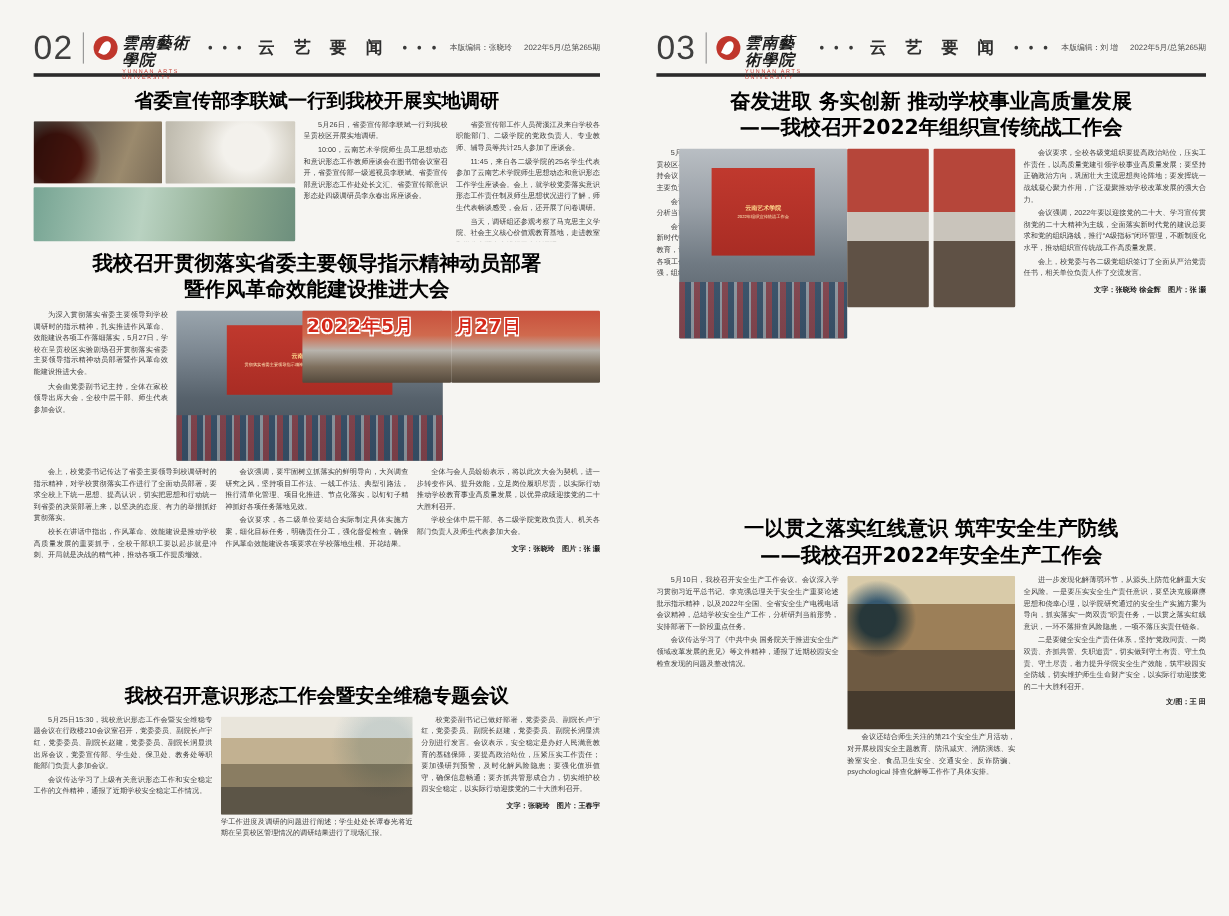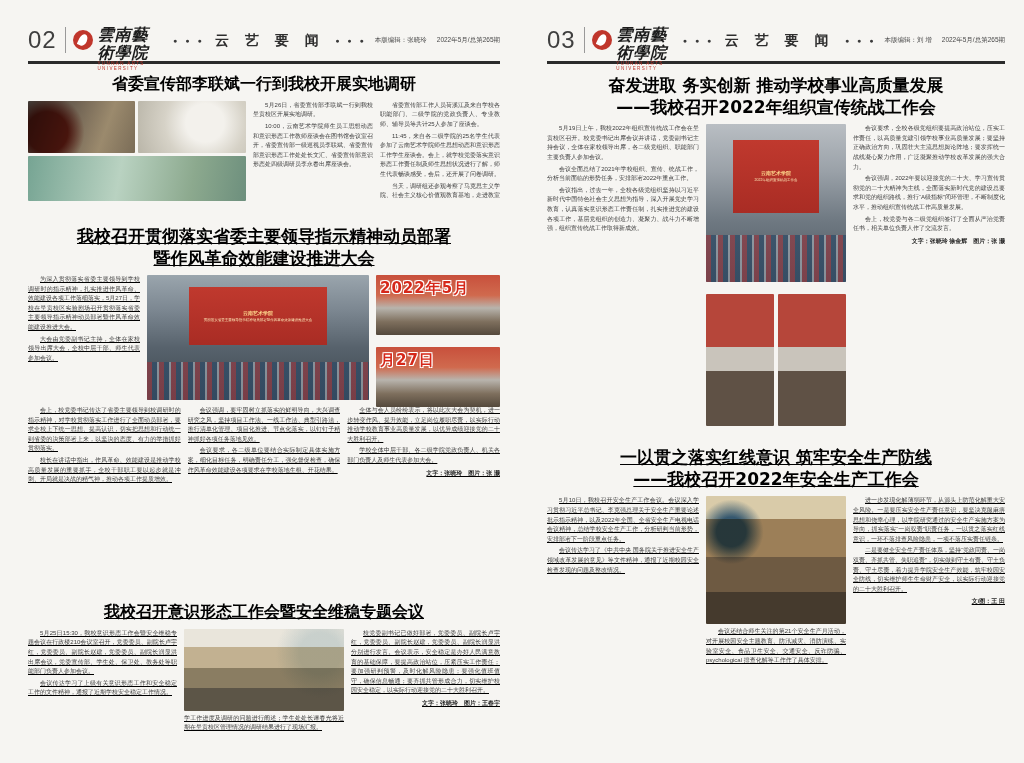--- a/index.html
+++ b/index.html
@@ -10,30 +10,30 @@
     font-family: "Liberation Sans", sans-serif;
     overflow: hidden;
   }
   .page { position: absolute; top: 24px; background: transparent; }
   #page02 { left: 28px;  width: 472px; }
   #page03 { left: 547px; width: 458px; }
 
   
   .pg-header { display: flex; align-items: center; gap: 8px;
                border-bottom: 3px solid #2b2b2b; padding-bottom: 5px; height: 40px; }
-  .pagenum { font-size: 24px; color: #3f3f3f; line-height: 1; letter-spacing: 1px; }
+  .pagenum { font-size: 28px; color: #3f3f3f; line-height: 1; letter-spacing: 1px; }
   .vline { width: 1px; height: 26px; background: #999; }
   .logo { display: flex; align-items: center; gap: 4px; }
   .logo-circle { width: 20px; height: 20px; border-radius: 50%; background: #c0362c; position: relative; flex: 0 0 auto; }
   .logo-circle::after { content: ""; position: absolute; width: 8px; height: 12px;
                         background: #fff; border-radius: 50% 50% 50% 4%; top: 4px; left: 6px;
                         transform: rotate(25deg); }
   .logo-txt { display: flex; flex-direction: column; line-height: 1.1; }
   .logo-cn { font-family: "DejaVu Serif", serif; font-style: italic; font-weight: bold;
-             font-size: 16px; color: #1c1c1c; letter-spacing: 1px; margin-top: 18px; }
+             font-size: 13px; color: #1c1c1c; letter-spacing: 1px; margin-top: 18px; }
   .logo-en { font-size: 4.5px; color: #c0362c; letter-spacing: 1.4px; }
   .masthead { flex: 1; text-align: center; white-space: nowrap; }
   .masthead .dots { font-size: 7px; color: #3a3a3a; letter-spacing: 3px; vertical-align: 2px; }
   .masthead .mh-title { font-size: 14px; font-weight: bold; color: #2e2e2e; letter-spacing: 6px; margin: 0 6px; }
   .editor-issue { font-size: 6.5px; color: #4a4a4a; white-space: nowrap; display: flex; gap: 10px; }
 
   
   .headline { color: #000000; font-weight: bold; text-align: center;
               font-family: "DejaVu Sans", sans-serif; line-height: 1.3; }
   .hl-16 { font-size: 16px; }
@@ -75,22 +75,22 @@
   .ph-hall3 { background: linear-gradient(180deg, #b9bec3 0%, #9aa1a8 30%, #707a83 60%, #4c555e 100%); }
 
   .ph-table { background: linear-gradient(180deg, #b6463a 0 40%, #c9c4bb 40% 58%, #5f5145 58% 100%); }
 
   .ph-confroom { background: linear-gradient(180deg, #d9cba9 0 18%, #9c7f58 18% 48%, #6e5a42 48% 75%, #453a2d 75% 100%),
                  radial-gradient(circle at 18% 28%, #3f6fa8 0 10%, transparent 22%); background-blend-mode: multiply; }
 
   
   .a1-photos { display: flex; flex-direction: column; gap: 3px; width: 218px; flex: 0 0 auto; }
   .a1-top { display: flex; gap: 3px; }
-  .stack { display: flex; flex-direction: column; gap: 12px; }
-  .mt8 { margin-top: 24px; text-decoration: underline; } .mt6 { margin-top: 6px; } .mt10 { margin-top: 10px; }
+  .stack { display: flex; flex-direction: row; gap: 0; justify-content: flex-end; }
+  .mt8 { margin-top: 8px; } .mt6 { margin-top: 6px; } .mt10 { margin-top: 10px; }
 </style>
 </head>
 <body>
 
 <div class="page" id="page02">
 
   <div class="pg-header">
     <span class="pagenum">02</span>
     <span class="vline"></span>
     <span class="logo">

